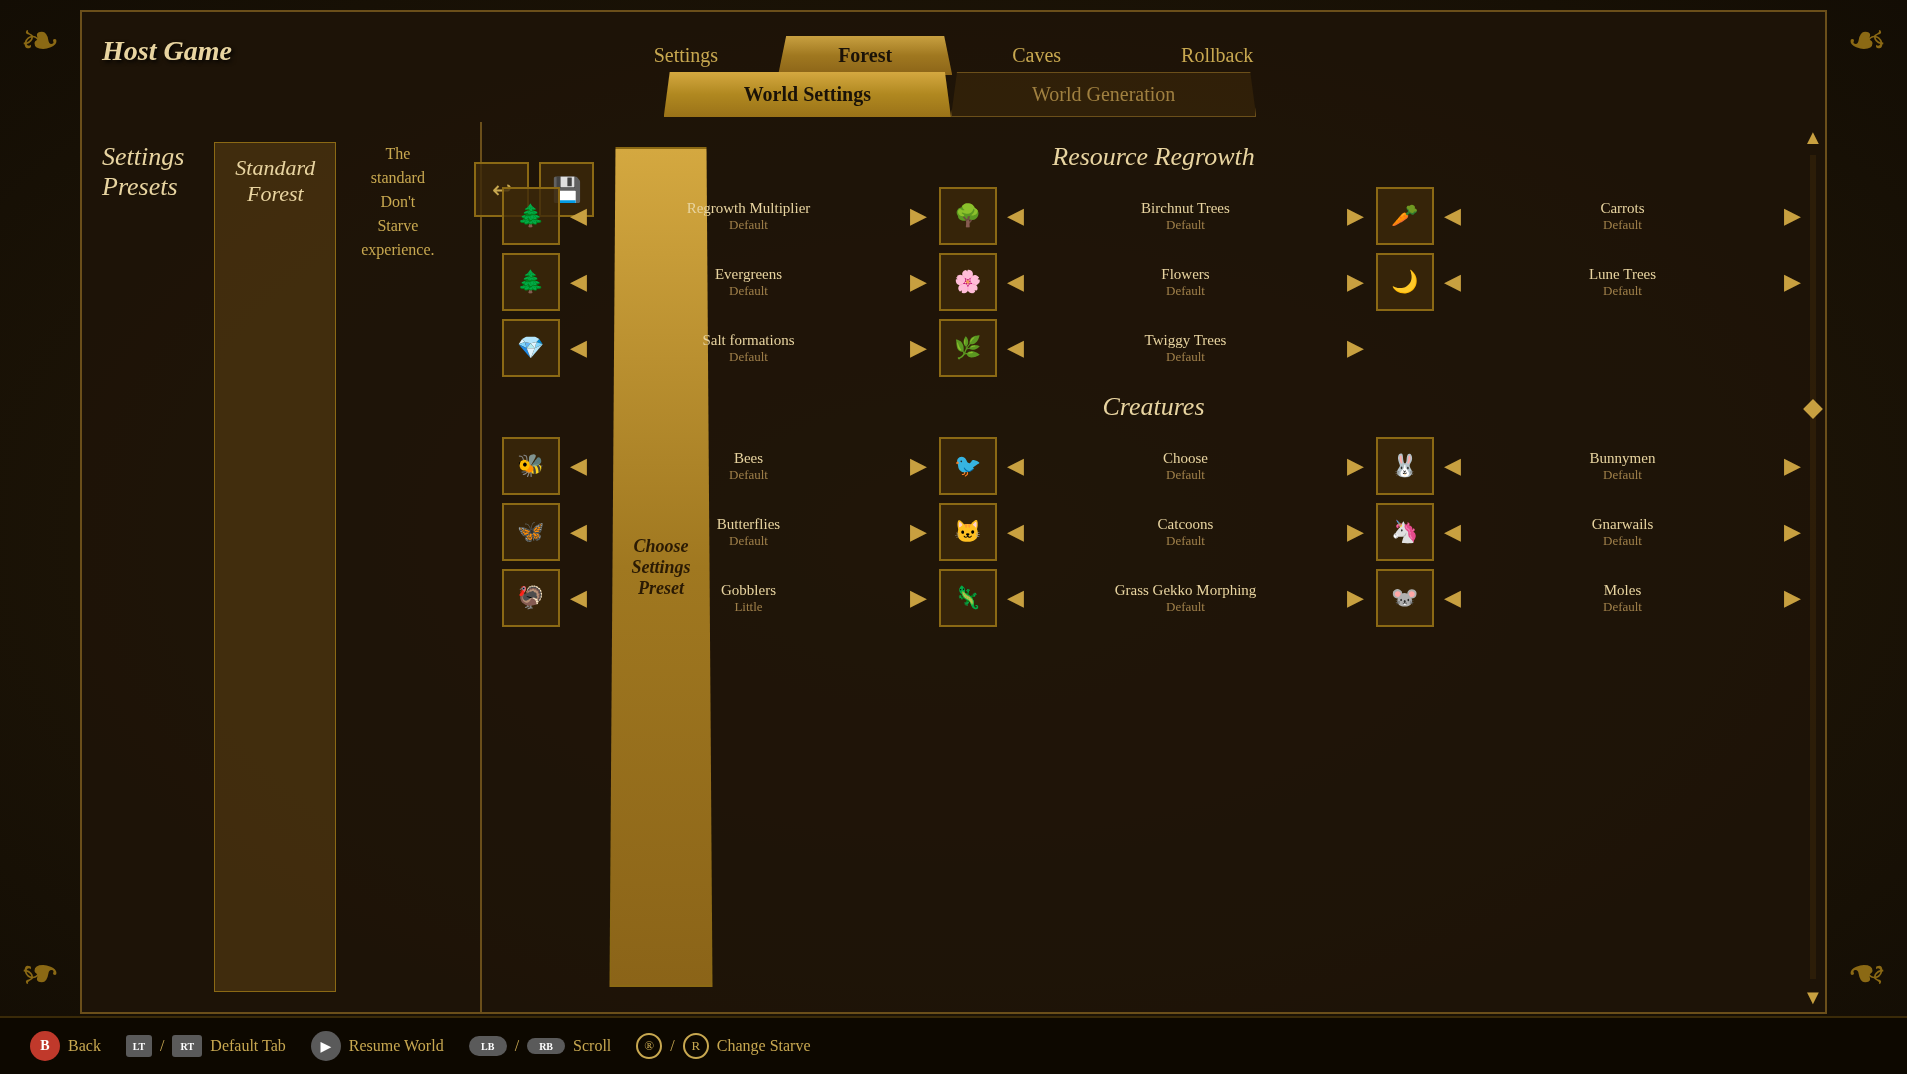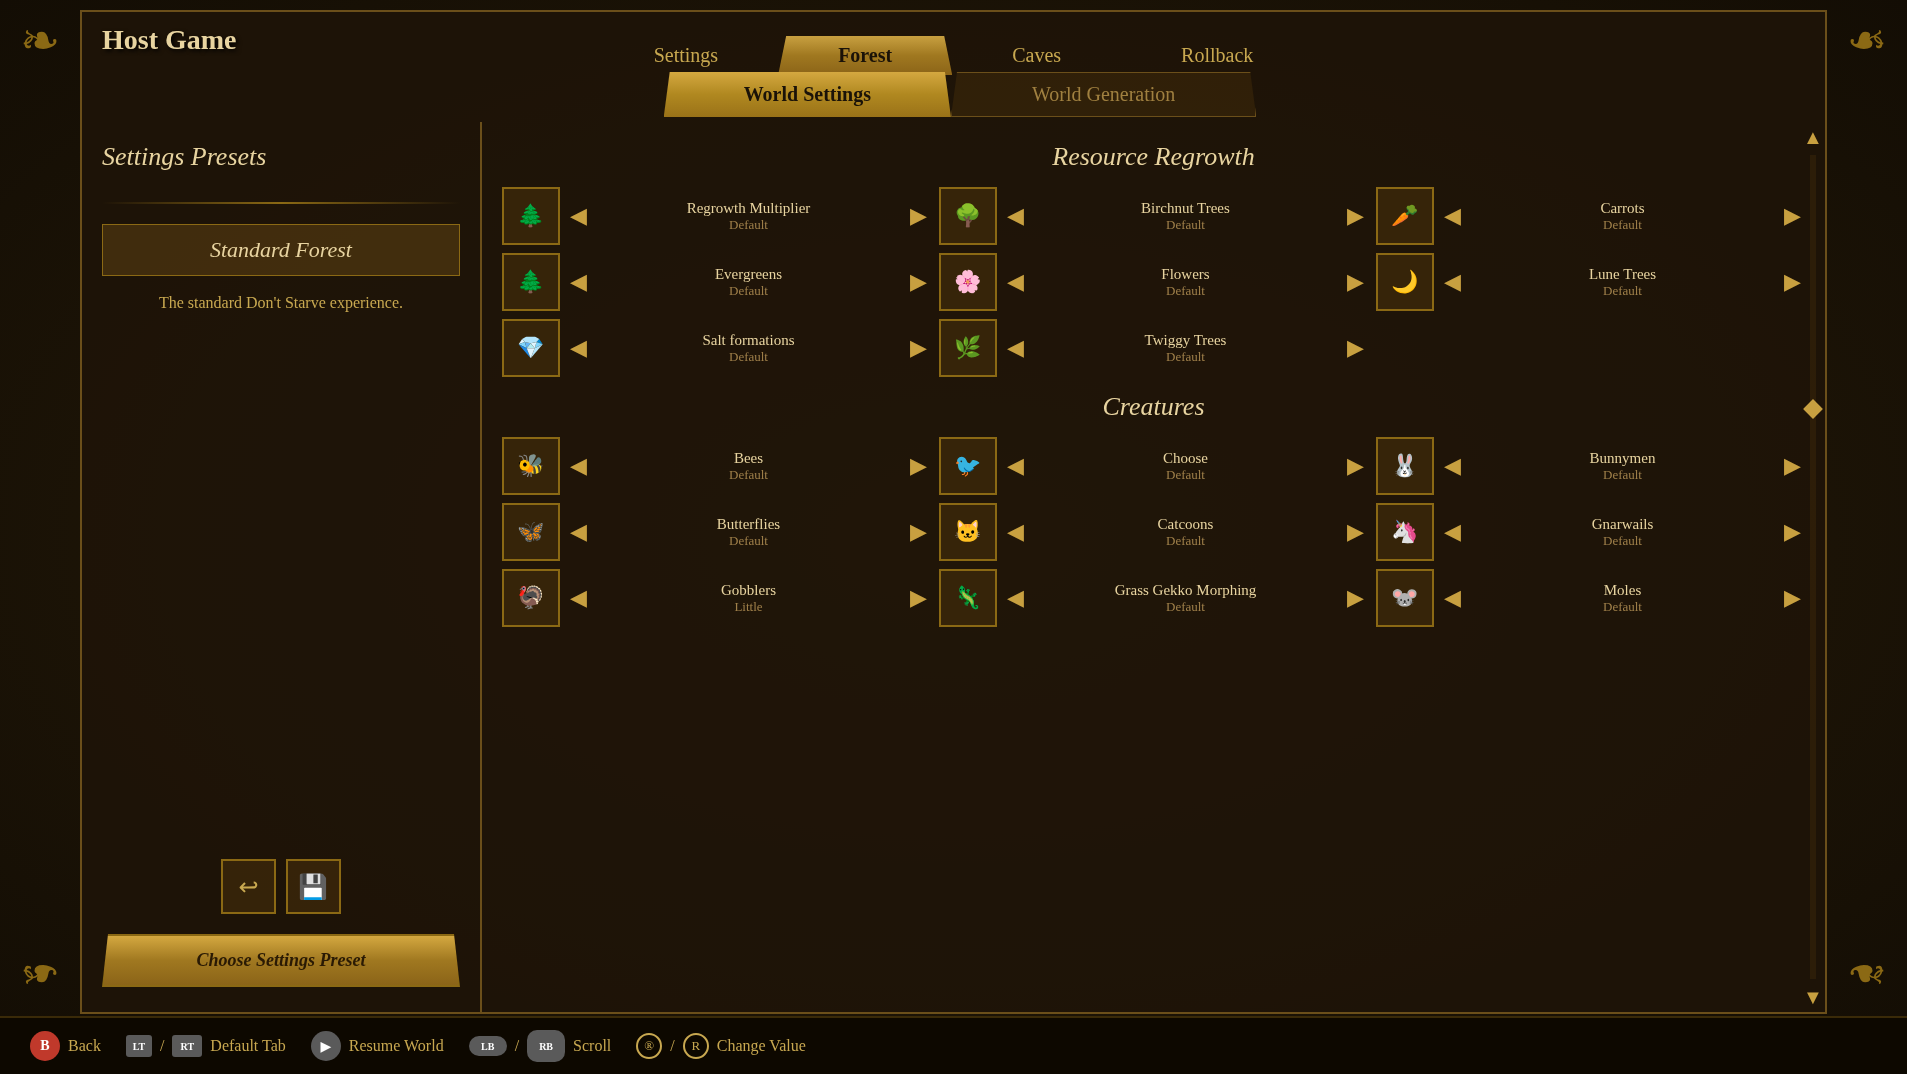--- a/index.html
+++ b/index.html
@@ -42,25 +42,26 @@
       left: 80px;
       right: 80px;
       bottom: 60px;
       border: 2px solid #6b4f1a;
       background: rgba(30, 20, 8, 0.85);
     }
 
     
     .host-title {
       position: absolute;
-      top: 12px;
+      top: 23px;
       left: 20px;
       color: #e8d4a0;
       font-size: 28px;
       font-weight: bold;
+      font-style: italic;
       text-shadow: 2px 2px 4px #000;
     }
 
     
     .tab-bar {
       position: absolute;
       top: 16px;
       left: 0;
       right: 0;
       display: flex;
@@ -131,21 +132,21 @@
       display: flex;
     }
 
     
     .sidebar {
       width: 400px;
       flex-shrink: 0;
       border-right: 2px solid #6b4f1a;
       padding: 20px;
       display: flex;
-      flex-direction: column;
+      flex-direction: row;
       gap: 15px;
       position: relative;
       justify-content: space-between;
     }
 
     .sidebar-title {
       color: #e8d4a0;
       font-size: 26px;
       font-style: italic;
       margin-bottom: 10px;
@@ -631,22 +632,22 @@
     <div class="btn-gray" style="display:flex;align-items:center;justify-content:center;font-size:10px;font-weight:bold;background:#5a5a5a;color:white;border-radius:3px;width:30px;height:22px;">RT</div>
     <span>Default Tab</span>
   </div>
   <div class="hint-item">
     <div style="width:30px;height:30px;background:#5a5a5a;border-radius:50%;display:flex;align-items:center;justify-content:center;color:white;font-size:14px;">▶</div>
     <span>Resume World</span>
   </div>
   <div class="hint-item">
     <div style="display:flex;align-items:center;justify-content:center;font-size:10px;font-weight:bold;background:#5a5a5a;color:white;border-radius:10px;width:38px;height:20px;">LB</div>
     <span>/</span>
-    <div style="display:flex;align-items:center;justify-content:center;font-size:10px;font-weight:bold;background:#5a5a5a;color:white;border-radius:10px;width:38px;height:32px;">RB</div>
+    <div style="display:flex;align-items:center;justify-content:center;font-size:10px;font-weight:bold;background:#5a5a5a;color:white;border-radius:10px;width:38px;height:16px;">RB</div>
     <span>Scroll</span>
   </div>
   <div class="hint-item">
     <div class="btn-circle-outline">®</div>
     <span>/</span>
     <div class="btn-circle-outline">R</div>
-    <span>Change Value</span>
+    <span>Change Starve</span>
   </div>
 </div>
 
 </body></html>

